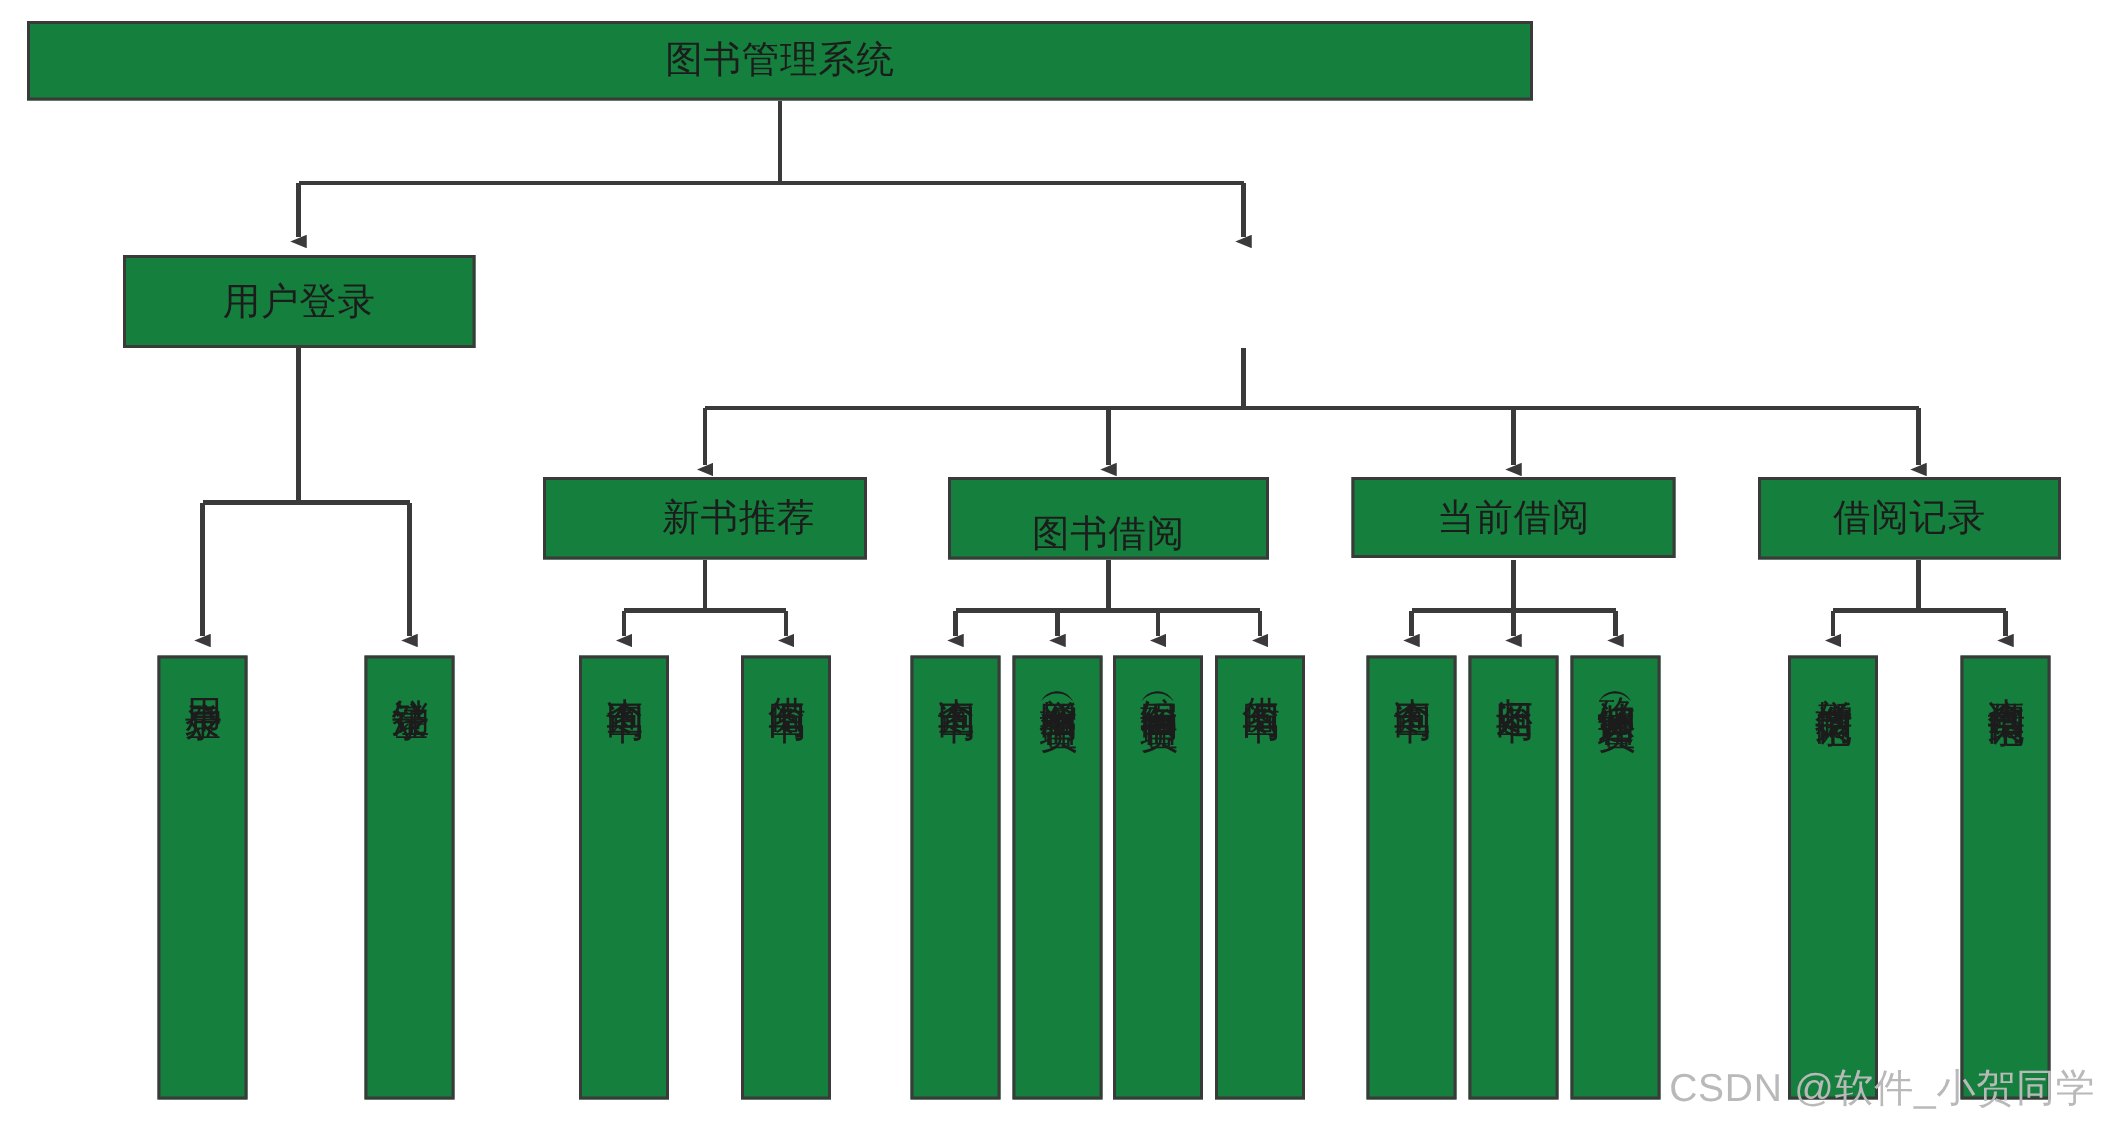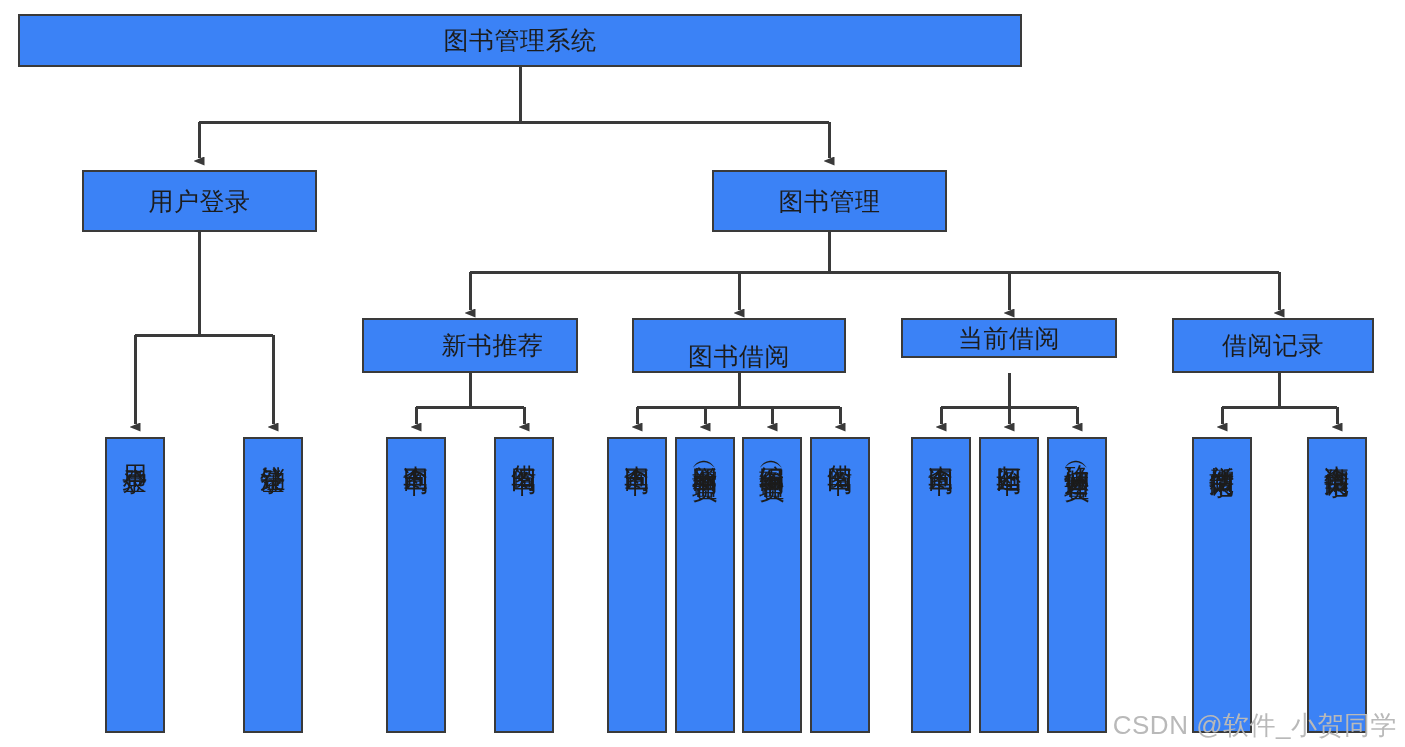--- a/index.html
+++ b/index.html
@@ -23,21 +23,21 @@
     position: absolute;
     left: 0;
     top: 0;
     width: 1405px;
     height: 747px;
     pointer-events: none;
   }
   .node {
     position: absolute;
     box-sizing: border-box;
-    background: #3b82f6;
+    background: #15803d;
     border: 2.5px solid #3a3a3a;
     display: flex;
     align-items: center;
     justify-content: center;
     color: #1c1c1c;
     overflow: hidden;
   }
   .node-label {
     display: block;
     text-align: center;
@@ -127,31 +127,28 @@
     </g>
   </svg>
 
   <div class="node horizontal" style="left:18px; top:14px; width:1004px; height:53px;">
     <span class="node-label">图书管理系统</span>
   </div>
 
   <div class="node horizontal" style="left:82px; top:170px; width:235px; height:62px;">
     <span class="node-label">用户登录</span>
   </div>
-  <div class="node horizontal" style="left:712px; top:170px; width:235px; height:62px;">
-    <span class="node-label">图书管理</span>
-  </div>
 
   <div class="node horizontal" style="left:362px; top:318px; width:216px; height:55px;padding-left:45px;">
     <span class="node-label">新书推荐</span>
   </div>
   <div class="node horizontal" style="left:632px; top:318px; width:214px; height:55px;align-items:flex-end;">
     <span class="node-label">图书借阅</span>
   </div>
-  <div class="node horizontal" style="left:901px; top:318px; width:216px; height:40px;">
+  <div class="node horizontal" style="left:901px; top:318px; width:216px; height:54px;">
     <span class="node-label">当前借阅</span>
   </div>
   <div class="node horizontal" style="left:1172px; top:318px; width:202px; height:55px;">
     <span class="node-label">借阅记录</span>
   </div>
 
   <div class="node vertical" style="left:105px; top:437px; width:60px; height:296px;">
     <span class="node-label">用户登录</span>
   </div>
   <div class="node vertical" style="left:243px; top:437px; width:60px; height:296px;">

